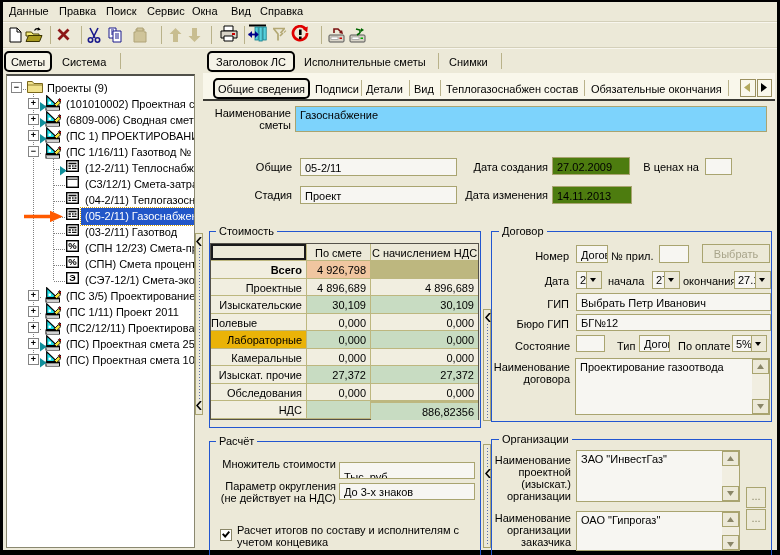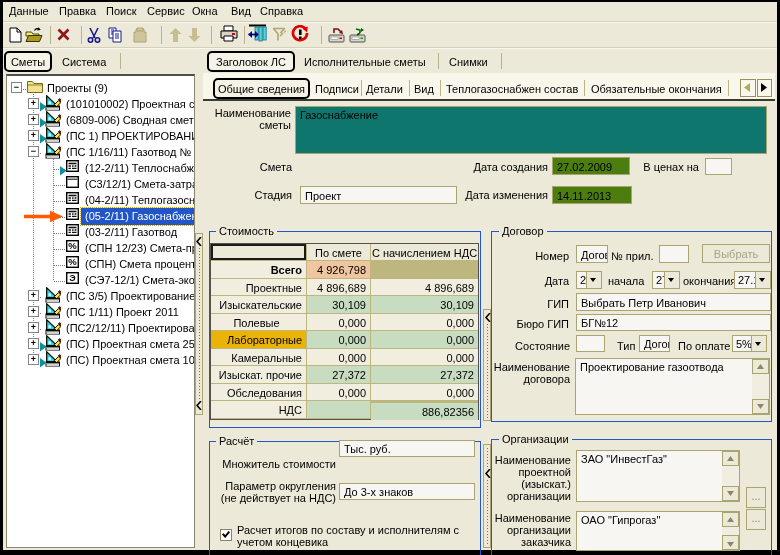--- a/index.html
+++ b/index.html
@@ -369,22 +369,23 @@
 <svg class="abs" style="left:743px;top:83px" width="8" height="9">
       <path d="M7 0L1 4.5L7 9z" fill="#b3a95e"></path>
     </svg>
 <div class="abs" style="left:757px;top:79px;width:15px;height:18px;background:#f9f7eb;border:1px solid #9a9060"></div>
 <svg class="abs" style="left:760px;top:83px" width="8" height="9">
       <path d="M1 0l6 4.5L1 9z" fill="#000"></path>
     </svg>
 <div class="abs" style="left:203px;top:99px;width:572px;height:2px;background:#3a3a34"></div>
 
 <div class="lblr" style="right:489px;top:107px">Наименование<br>сметы</div>
-<div class="fld" style="left:295px;top:106px;width:472px;height:48px;background:#0f766e">Газоснабжение</div>
-<div class="lblr" style="right:488px;top:161px">Смета</div>
+<div class="fld" style="left:295px;top:106px;width:472px;height:26px;background:#7dd3fc">Газоснабжение</div>
+<div class="lblr" style="right:488px;top:161px">Общие</div>
+<div class="fld" style="left:300px;top:158px;width:157px;height:18px;padding-top:2px">05-2/11</div>
 <div class="lblr" style="right:232px;top:161px">Дата создания</div>
 <div class="fld fldro" style="left:552px;top:157px;width:78px;height:18px;padding-top:2px">27.02.2009</div>
 <div class="lblr" style="right:81px;top:161px">В ценах на</div>
 <div class="fld" style="left:705px;top:158px;width:27px;height:17px"></div>
 <div class="lblr" style="right:488px;top:189px">Стадия</div>
 <div class="fld" style="left:300px;top:186px;width:157px;height:18px;padding-top:2px">Проект</div>
 <div class="lblr" style="right:232px;top:189px">Дата изменения</div>
 <div class="fld fldro" style="left:552px;top:186px;width:80px;height:18px;padding-top:2px">14.11.2013</div>
 
 <div class="grp" style="left:209px;top:231px;width:272px;height:197px"></div>
@@ -394,21 +395,21 @@
 <div class="cell" style="left:96px;top:0px;width:63px;height:16px;background:#ece9d8;text-align:center;padding:3px 0 0 0;line-height:12px">По смете</div>
 <div class="cell" style="left:160px;top:0px;width:107px;height:16px;background:#ece9d8;text-align:center;padding:3px 0 0 0;line-height:12px">С начислением НДС</div>
 <div class="cell" style="left:0px;top:17px;width:95px;height:17px;background:#f1eee0; font-weight:bold;text-align:right;padding:3px 4px 0 0;line-height:12px">Всего</div>
 <div class="cell" style="left:96px;top:17px;width:63px;height:17px;background:#f0c6a0;text-align:right;padding:3px 4px 0 0;line-height:12px">4 926,798</div>
 <div class="cell" style="left:0px;top:35px;width:95px;height:16px;background:#f1eee0;text-align:right;padding:3px 4px 0 0;line-height:12px">Проектные</div>
 <div class="cell" style="left:96px;top:35px;width:63px;height:16px;background:#f1eee0;text-align:right;padding:3px 4px 0 0;line-height:12px">4 896,689</div>
 <div class="cell" style="left:160px;top:35px;width:107px;height:16px;background:#f1eee0;text-align:right;padding:3px 4px 0 0;line-height:12px">4 896,689</div>
 <div class="cell" style="left:0px;top:52px;width:95px;height:17px;background:#f1eee0;text-align:right;padding:3px 4px 0 0;line-height:12px">Изыскательские</div>
 <div class="cell" style="left:96px;top:52px;width:63px;height:17px;background:#c8dcc2;text-align:right;padding:3px 4px 0 0;line-height:12px">30,109</div>
 <div class="cell" style="left:160px;top:52px;width:107px;height:17px;background:#c8dcc2;text-align:right;padding:3px 4px 0 0;line-height:12px">30,109</div>
-<div class="cell" style="left:0px;top:70px;width:95px;height:16px;background:#f1eee0;text-align:center;padding:3px 4px 0 0;line-height:12px">Полевые</div>
+<div class="cell" style="left:0px;top:70px;width:95px;height:16px;background:#f1eee0;text-align:left;padding:3px 4px 0 0;line-height:12px">Полевые</div>
 <div class="cell" style="left:96px;top:70px;width:63px;height:16px;background:#f1eee0;text-align:right;padding:3px 4px 0 0;line-height:12px">0,000</div>
 <div class="cell" style="left:160px;top:70px;width:107px;height:16px;background:#f1eee0;text-align:right;padding:3px 4px 0 0;line-height:12px">0,000</div>
 <div class="cell" style="left:0px;top:87px;width:95px;height:17px;background:#eab308;text-align:right;padding:3px 4px 0 0;line-height:12px">Лабораторные</div>
 <div class="cell" style="left:96px;top:87px;width:63px;height:17px;background:#c8dcc2;text-align:right;padding:3px 4px 0 0;line-height:12px">0,000</div>
 <div class="cell" style="left:160px;top:87px;width:107px;height:17px;background:#c8dcc2;text-align:right;padding:3px 4px 0 0;line-height:12px">0,000</div>
 <div class="cell" style="left:0px;top:105px;width:95px;height:16px;background:#f1eee0;text-align:right;padding:3px 4px 0 0;line-height:12px">Камеральные</div>
 <div class="cell" style="left:96px;top:105px;width:63px;height:16px;background:#f1eee0;text-align:right;padding:3px 4px 0 0;line-height:12px">0,000</div>
 <div class="cell" style="left:160px;top:105px;width:107px;height:16px;background:#f1eee0;text-align:right;padding:3px 4px 0 0;line-height:12px">0,000</div>
 <div class="cell" style="left:0px;top:122px;width:95px;height:17px;background:#f1eee0;text-align:right;padding:3px 4px 0 0;line-height:12px">Изыскат. прочие</div>
 <div class="cell" style="left:96px;top:122px;width:63px;height:17px;background:#c8dcc2;text-align:right;padding:3px 4px 0 0;line-height:12px">27,372</div>
@@ -464,21 +465,21 @@
       <path d="M3.5 0L7 5H0z" fill="#8a8668"></path>
     </svg>
 <div class="sbb" style="right:0;bottom:0;width:17px;height:15px"></div>
 <svg class="abs" style="right:5px;bottom:5px" width="7" height="5">
       <path d="M3.5 5L7 0H0z" fill="#8a8668"></path>
     </svg>
 </div>
 <div class="grp" style="left:209px;top:441px;width:272px;height:114px;border-bottom:none"></div>
 <div class="grplbl" style="left:216px;top:436px">Расчёт</div>
 <div class="lblr" style="right:444px;top:458px">Множитель стоимости</div>
-<div class="fld" style="left:339px;top:440px;width:136px;height:17px;padding-top:1px">Тыс. руб.</div>
+<div class="fld" style="left:339px;top:462px;width:136px;height:17px;padding-top:7px">Тыс. руб.</div>
 <div class="lblr" style="right:444px;top:480px">Параметр округления<br>(не действует на НДС)</div>
 <div class="fld" style="left:339px;top:483px;width:136px;height:17px;padding-top:1px">До 3-х знаков</div>
 <div class="abs" style="left:220px;top:529px;width:12px;height:12px;background:#fff;border:1px solid #8a8668"></div>
 <svg class="abs" style="left:222px;top:531px" width="8" height="8">
     <path d="M0 3.6l1.4-1.4L3.2 4 6.6 0 8 1.2 3.2 7z" fill="#000"></path>
   </svg>
 <div class="lbl" style="left:237px;top:524px">Расчет итогов по составу и исполнителям с<br>учетом концевика</div>
 <div class="grp" style="left:491px;top:439px;width:281px;height:116px;border-bottom:none"></div>
 <div class="grplbl" style="left:499px;top:434px">Организации</div>
 <div class="lblr" style="right:209px;top:454px">Наименование<br>проектной<br>(изыскат.)<br>организации</div>

